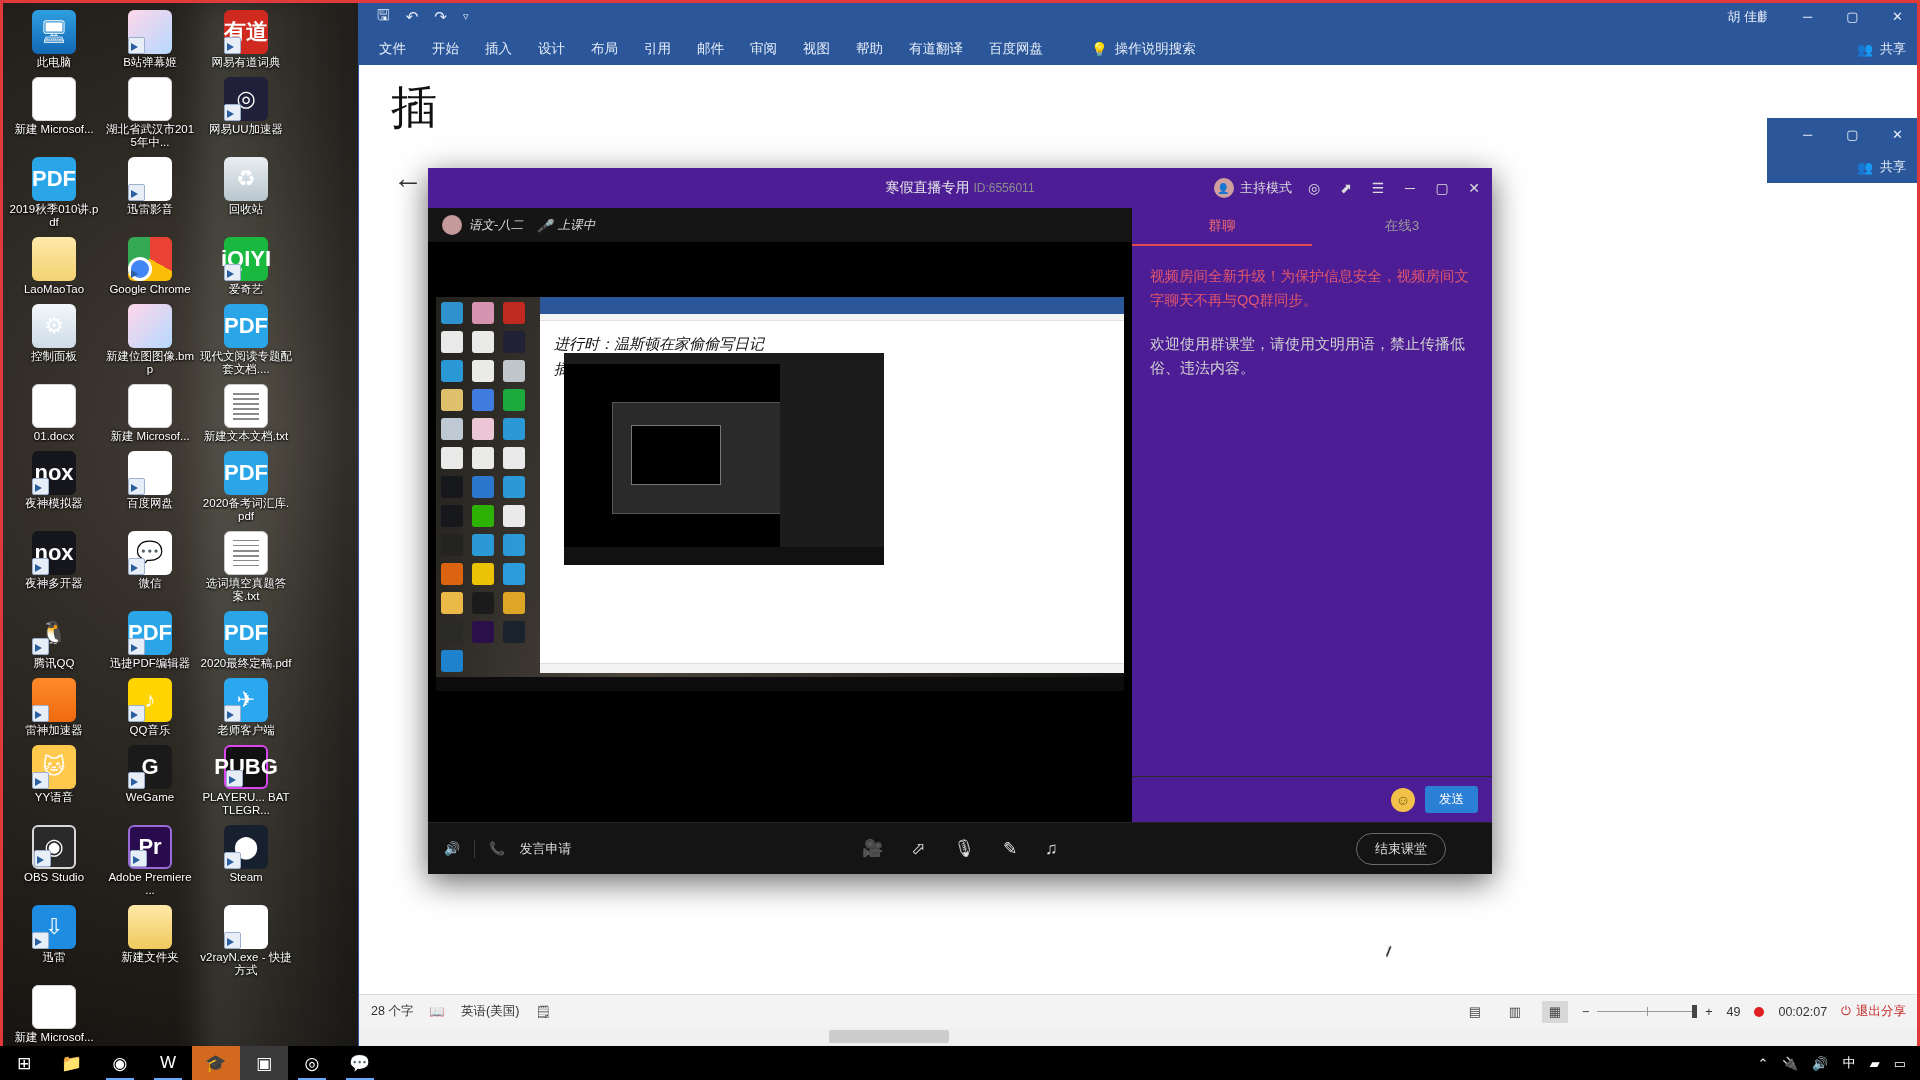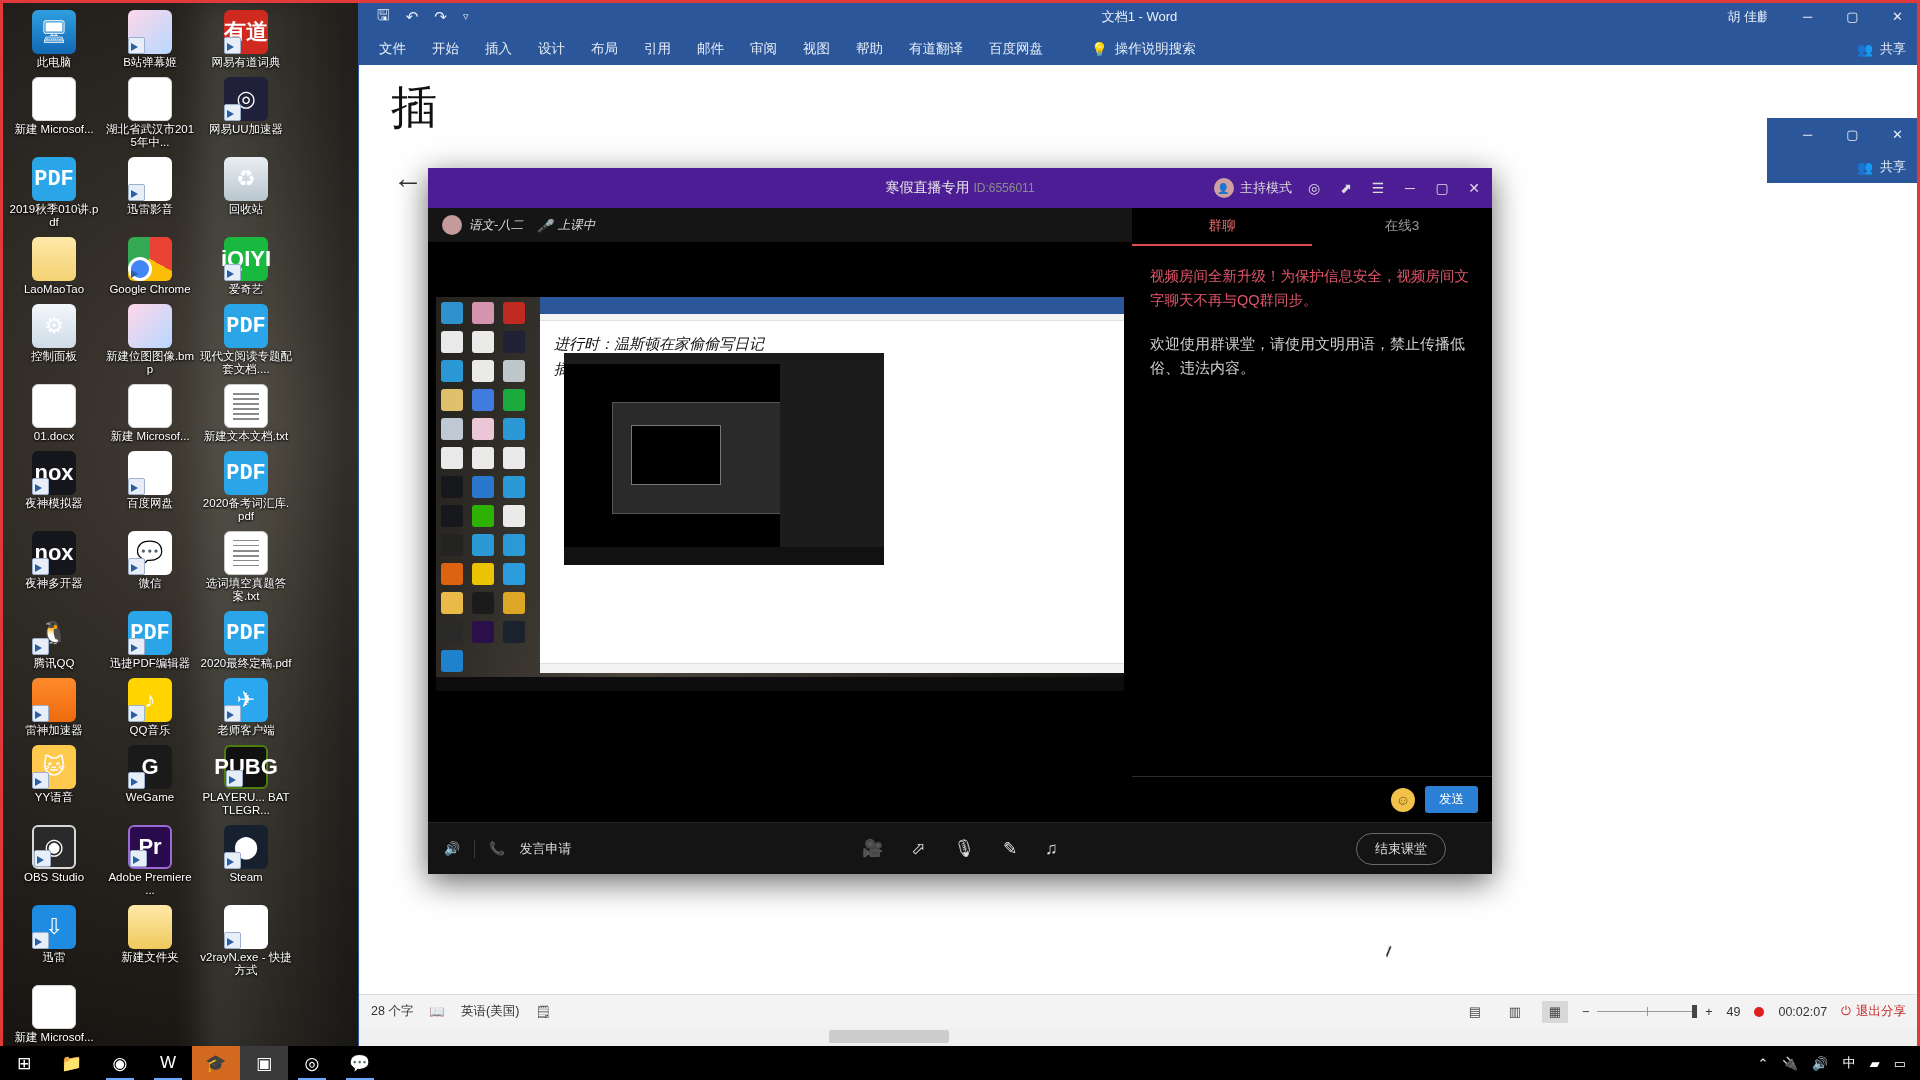--- a/index.html
+++ b/index.html
@@ -50,41 +50,41 @@
   .shortcut:before{
     content:"";position:absolute;left:3px;bottom:3px;width:0;height:0;z-index:2;
     border-left:7px solid #2a5fa0;border-top:4px solid transparent;border-bottom:4px solid transparent;
   }
   
   .ic-pc{background:linear-gradient(#2f9fe0,#1268b3);border-radius:3px;}
   .ic-img{background:#fff;background-image:linear-gradient(135deg,#ffd7ea,#b7d9ff);}
   .ic-youdao{background:#d0291f;font-size:15px;font-weight:bold;}
   .ic-word{background:#fff;color:#2b579a;font-size:20px;font-weight:bold;border:1px solid #d6d6d6;}
   .ic-uu{background:#20203a;border-radius:50%;color:#5ad0f0;}
-  .ic-pdf{background:#2aa5e8;color:#fff;font-size:11px;font-weight:bold;font-family:Liberation Mono, monospace;}
+  .ic-pdf{background:#2aa5e8;color:#fff;font-size:11px;font-weight:bold;}
   .ic-xunlei{background:#fff;color:#2a7fd4;font-size:20px;border-radius:50%;}
   .ic-bin{background:linear-gradient(#e9eef2,#b9c6cf);color:#3a8c3a;font-size:18px;border-radius:3px;}
   .ic-folder{background:linear-gradient(#ffe9a8,#f3d273);border-radius:3px;}
   .ic-chrome{background:conic-gradient(#ea4335 0 33%,#fbbc05 0 66%,#34a853 0 100%);border-radius:50%;}
   .ic-chrome:after{content:"";position:absolute;width:18px;height:18px;border-radius:50%;background:#4285f4;border:3px solid #fff;}
   .ic-iqiyi{background:#19b83f;color:#fff;font-size:12px;font-weight:bold;}
   .ic-cp{background:linear-gradient(#f2f6fa,#cfdce8);color:#2b6cb0;font-size:17px;border-radius:3px;}
   .ic-txt{background:#fff;border:1px solid #c9c9c9;}
   .ic-txt:after{content:"";position:absolute;left:8px;top:8px;width:26px;height:28px;
     background:repeating-linear-gradient(#8a8a8a 0 1.5px,transparent 1.5px 5px);}
   .ic-nox{background:#14161c;color:#28e0c8;font-size:12px;font-weight:bold;}
   .ic-baidu{background:#fff;border-radius:10px;color:#2a7fe0;font-size:18px;}
   .ic-wechat{background:#fff;border-radius:10px;color:#2dc100;font-size:22px;}
   .ic-qq{background:transparent;color:#fff;font-size:26px;}
   .ic-leishen{background:linear-gradient(#ff8a2b,#ef6a0e);border-radius:50%;}
   .ic-qqmusic{background:#ffd400;border-radius:50%;color:#0a8f4d;font-size:20px;font-weight:bold;}
   .ic-teacher{background:#2aa7ef;border-radius:8px;color:#fff;font-size:18px;}
   .ic-yy{background:#ffc94d;border-radius:8px;color:#6b4a00;font-size:16px;}
   .ic-wegame{background:#1a1a1a;border-radius:10px;color:#f5b32b;font-size:20px;font-weight:bold;}
-  .ic-pubg{background:#111;border:2px solid #4d7c0f;color:#f0b323;font-size:10px;font-weight:bold;border-radius:3px;}
+  .ic-pubg{background:#111;border:2px solid #d946ef;color:#f0b323;font-size:10px;font-weight:bold;border-radius:3px;}
   .ic-obs{background:#2a2a2a;border-radius:50%;border:2px solid #d8d8d8;color:#d8d8d8;font-size:16px;}
   .ic-pr{background:#2a0c4e;border:2px solid #9a6bd6;color:#e6c8ff;font-size:15px;font-weight:bold;border-radius:6px;}
   .ic-steam{background:#17202e;border-radius:50%;color:#cfd8e3;font-size:18px;}
   .ic-xl2{background:#1e8ce0;border-radius:8px;color:#fff;font-size:18px;}
   .ic-newfolder{background:linear-gradient(#ffe9a8,#f0c95e);border-radius:3px;}
   .ic-v2ray{background:#fff;border-radius:50%;color:#3aa0d8;font-size:18px;}
 
   
   #word-window{
     position:absolute; left:358px; top:0; width:1562px; height:1046px;
@@ -195,21 +195,21 @@
   #nest .nd-conf .cb{height:11px;background:#1b1b1b;}
   #nest .nd-conf .cm{position:absolute;left:0;top:11px;right:104px;bottom:18px;background:#000;}
   #nest .nd-conf .cc{position:absolute;right:0;top:11px;width:104px;bottom:0;background:#1c1c1c;}
   #nest .nd-conf .cf{position:absolute;left:0;right:0;bottom:0;height:18px;background:#111;}
   #nest .nd-conf2{position:absolute;left:48px;top:38px;width:170px;height:112px;background:#2a2a2a;border:1px solid #555;}
   #nest .nd-conf3{position:absolute;left:18px;top:22px;width:90px;height:60px;background:#000;border:1px solid #777;}
   .cursor-arrow{position:absolute;left:955px;top:700px;width:0;height:0;
     border-left:8px solid #fff;border-top:5px solid transparent;border-bottom:9px solid transparent;
     transform:rotate(-20deg);filter:drop-shadow(1px 1px 0 #000);}
 
-  #conf-chat{width:360px;background:#000000;display:flex;flex-direction:column;}
+  #conf-chat{width:360px;background:#4c1d95;display:flex;flex-direction:column;}
   #chat-tabs{height:38px;display:flex;}
   #chat-tabs .tab{flex:1;display:flex;align-items:center;justify-content:center;
     font-size:13.5px;color:#9a9a9a;cursor:pointer;border-bottom:2px solid transparent;}
   #chat-tabs .tab.active{color:#f06a6a;border-bottom-color:#e04a4a;}
   #chat-msgs{flex:1;padding:18px 18px 0;overflow:hidden;}
   .msg-warn{color:#e2566b;font-size:14.5px;line-height:24px;}
   .msg-info{color:#cfcfcf;font-size:15px;line-height:24px;margin-top:20px;}
   #chat-input{height:46px;display:flex;align-items:center;justify-content:flex-end;gap:10px;
     padding-right:14px;border-top:1px solid #2c2c2c;}
   .emoji-btn{width:24px;height:24px;border-radius:50%;background:#f2c14a;
@@ -405,21 +405,20 @@
   </div>
 
 <div id="word-window">
   <div id="word-titlebar">
     <div class="qat">
       <span>🖫</span>
       <span>↶</span>
       <span>↷</span>
       <span style="font-size:11px;">▿</span>
     </div>
-    <div id="word-doctitle">文档1  -  Word</div>
     <div id="word-user">
       <span>胡 佳麒</span>
       <span class="avatar-circ">👤</span>
     </div>
     <div class="wincaption">
       <div>─</div>
       <div>▢</div>
       <div class="close">✕</div>
     </div>
   </div>

